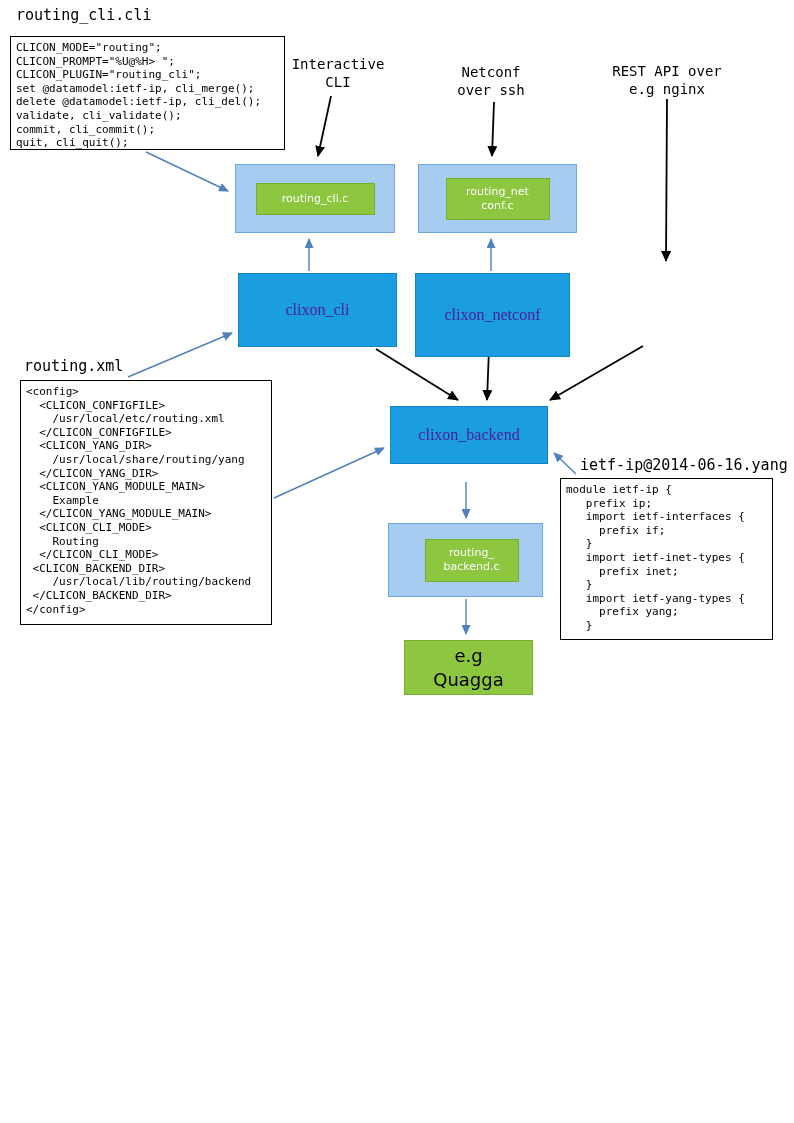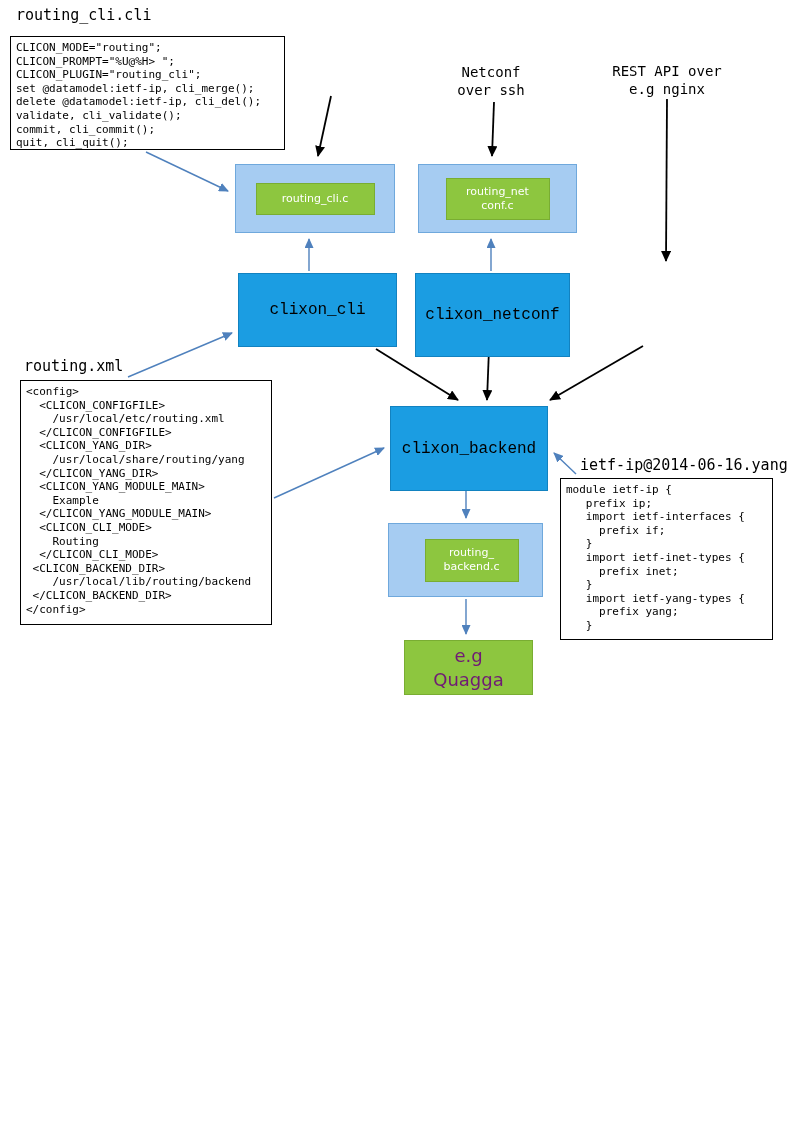--- a/index.html
+++ b/index.html
@@ -35,43 +35,43 @@
   }
 
   .node {
     position: absolute;
     display: flex; align-items: center; justify-content: center;
     text-align: center;
   }
   .blue-node {
     background: #1b9de2;
     border: 1px solid #1282c0;
-    color: #000000;
-    font-family: Liberation Mono, monospace;
+    color: #4c1d95;
+    font-family: Liberation Serif, serif;
     font-size: 16px;
   }
   .container-node {
     background: #a6ccf2;
     border: 1px solid #6fa8dc;
   }
   .green-node {
     background: #8dc63f;
     border: 1px solid #79ad32;
     color: #fff;
     font-family: "DejaVu Sans", "Liberation Sans", sans-serif;
     font-size: 11px;
     line-height: 14px;
     display: flex; align-items: center; justify-content: center;
     text-align: center;
     white-space: pre-line;
   }
   .big-green {
     background: #8dc63f;
     border: 1px solid #79ad32;
-    color: #701a75;
+    color: #000000;
     font-family: "DejaVu Sans", "Liberation Sans", sans-serif;
     font-size: 18px;
     line-height: 24px;
     white-space: pre-line;
   }
   .node span { white-space: pre-line; }
 </style>
 </head>
 <body>
 
@@ -110,20 +110,22 @@
   <div class="filelabel" style="left:16px; top:6px;">routing_cli.cli</div>
   <pre class="codebox" style="left:10px; top:36px; width:275px; height:114px;">CLICON_MODE="routing";
 CLICON_PROMPT="%U@%H&gt; ";
 CLICON_PLUGIN="routing_cli";
 set @datamodel:ietf-ip, cli_merge();
 delete @datamodel:ietf-ip, cli_del();
 validate, cli_validate();
 commit, cli_commit();
 quit, cli_quit();</pre>
 
+  <div class="annotation" style="left:280px; top:55px; width:116px;">Interactive
+CLI</div>
   <div class="annotation" style="left:433px; top:63px; width:116px;">Netconf
 over ssh</div>
   <div class="annotation" style="left:594px; top:62px; width:146px;">REST API over
 e.g nginx</div>
 
   <div class="node container-node" style="left:235px; top:164px; width:160px; height:69px;">
     <div class="green-node" style="width:119px; height:32px;">
       <span>routing_cli.c</span>
     </div>
   </div>
@@ -134,21 +136,21 @@
 conf.c</span>
     </div>
   </div>
 
   <div class="node blue-node" style="left:238px; top:273px; width:159px; height:74px;">
     <span>clixon_cli</span>
   </div>
   <div class="node blue-node" style="left:415px; top:273px; width:155px; height:84px;">
     <span>clixon_netconf</span>
   </div>
-  <div class="node blue-node" style="left:390px; top:406px; width:158px; height:85px;">
+  <div class="node blue-node" style="left:390px; top:406px; width:158px; height:58px;">
     <span>clixon_backend</span>
   </div>
 
   <div class="filelabel" style="left:24px; top:357px;">routing.xml</div>
   <pre class="codebox" style="left:20px; top:380px; width:252px; height:245px;">&lt;config&gt;
   &lt;CLICON_CONFIGFILE&gt;
     /usr/local/etc/routing.xml
   &lt;/CLICON_CONFIGFILE&gt;
   &lt;CLICON_YANG_DIR&gt;
     /usr/local/share/routing/yang

